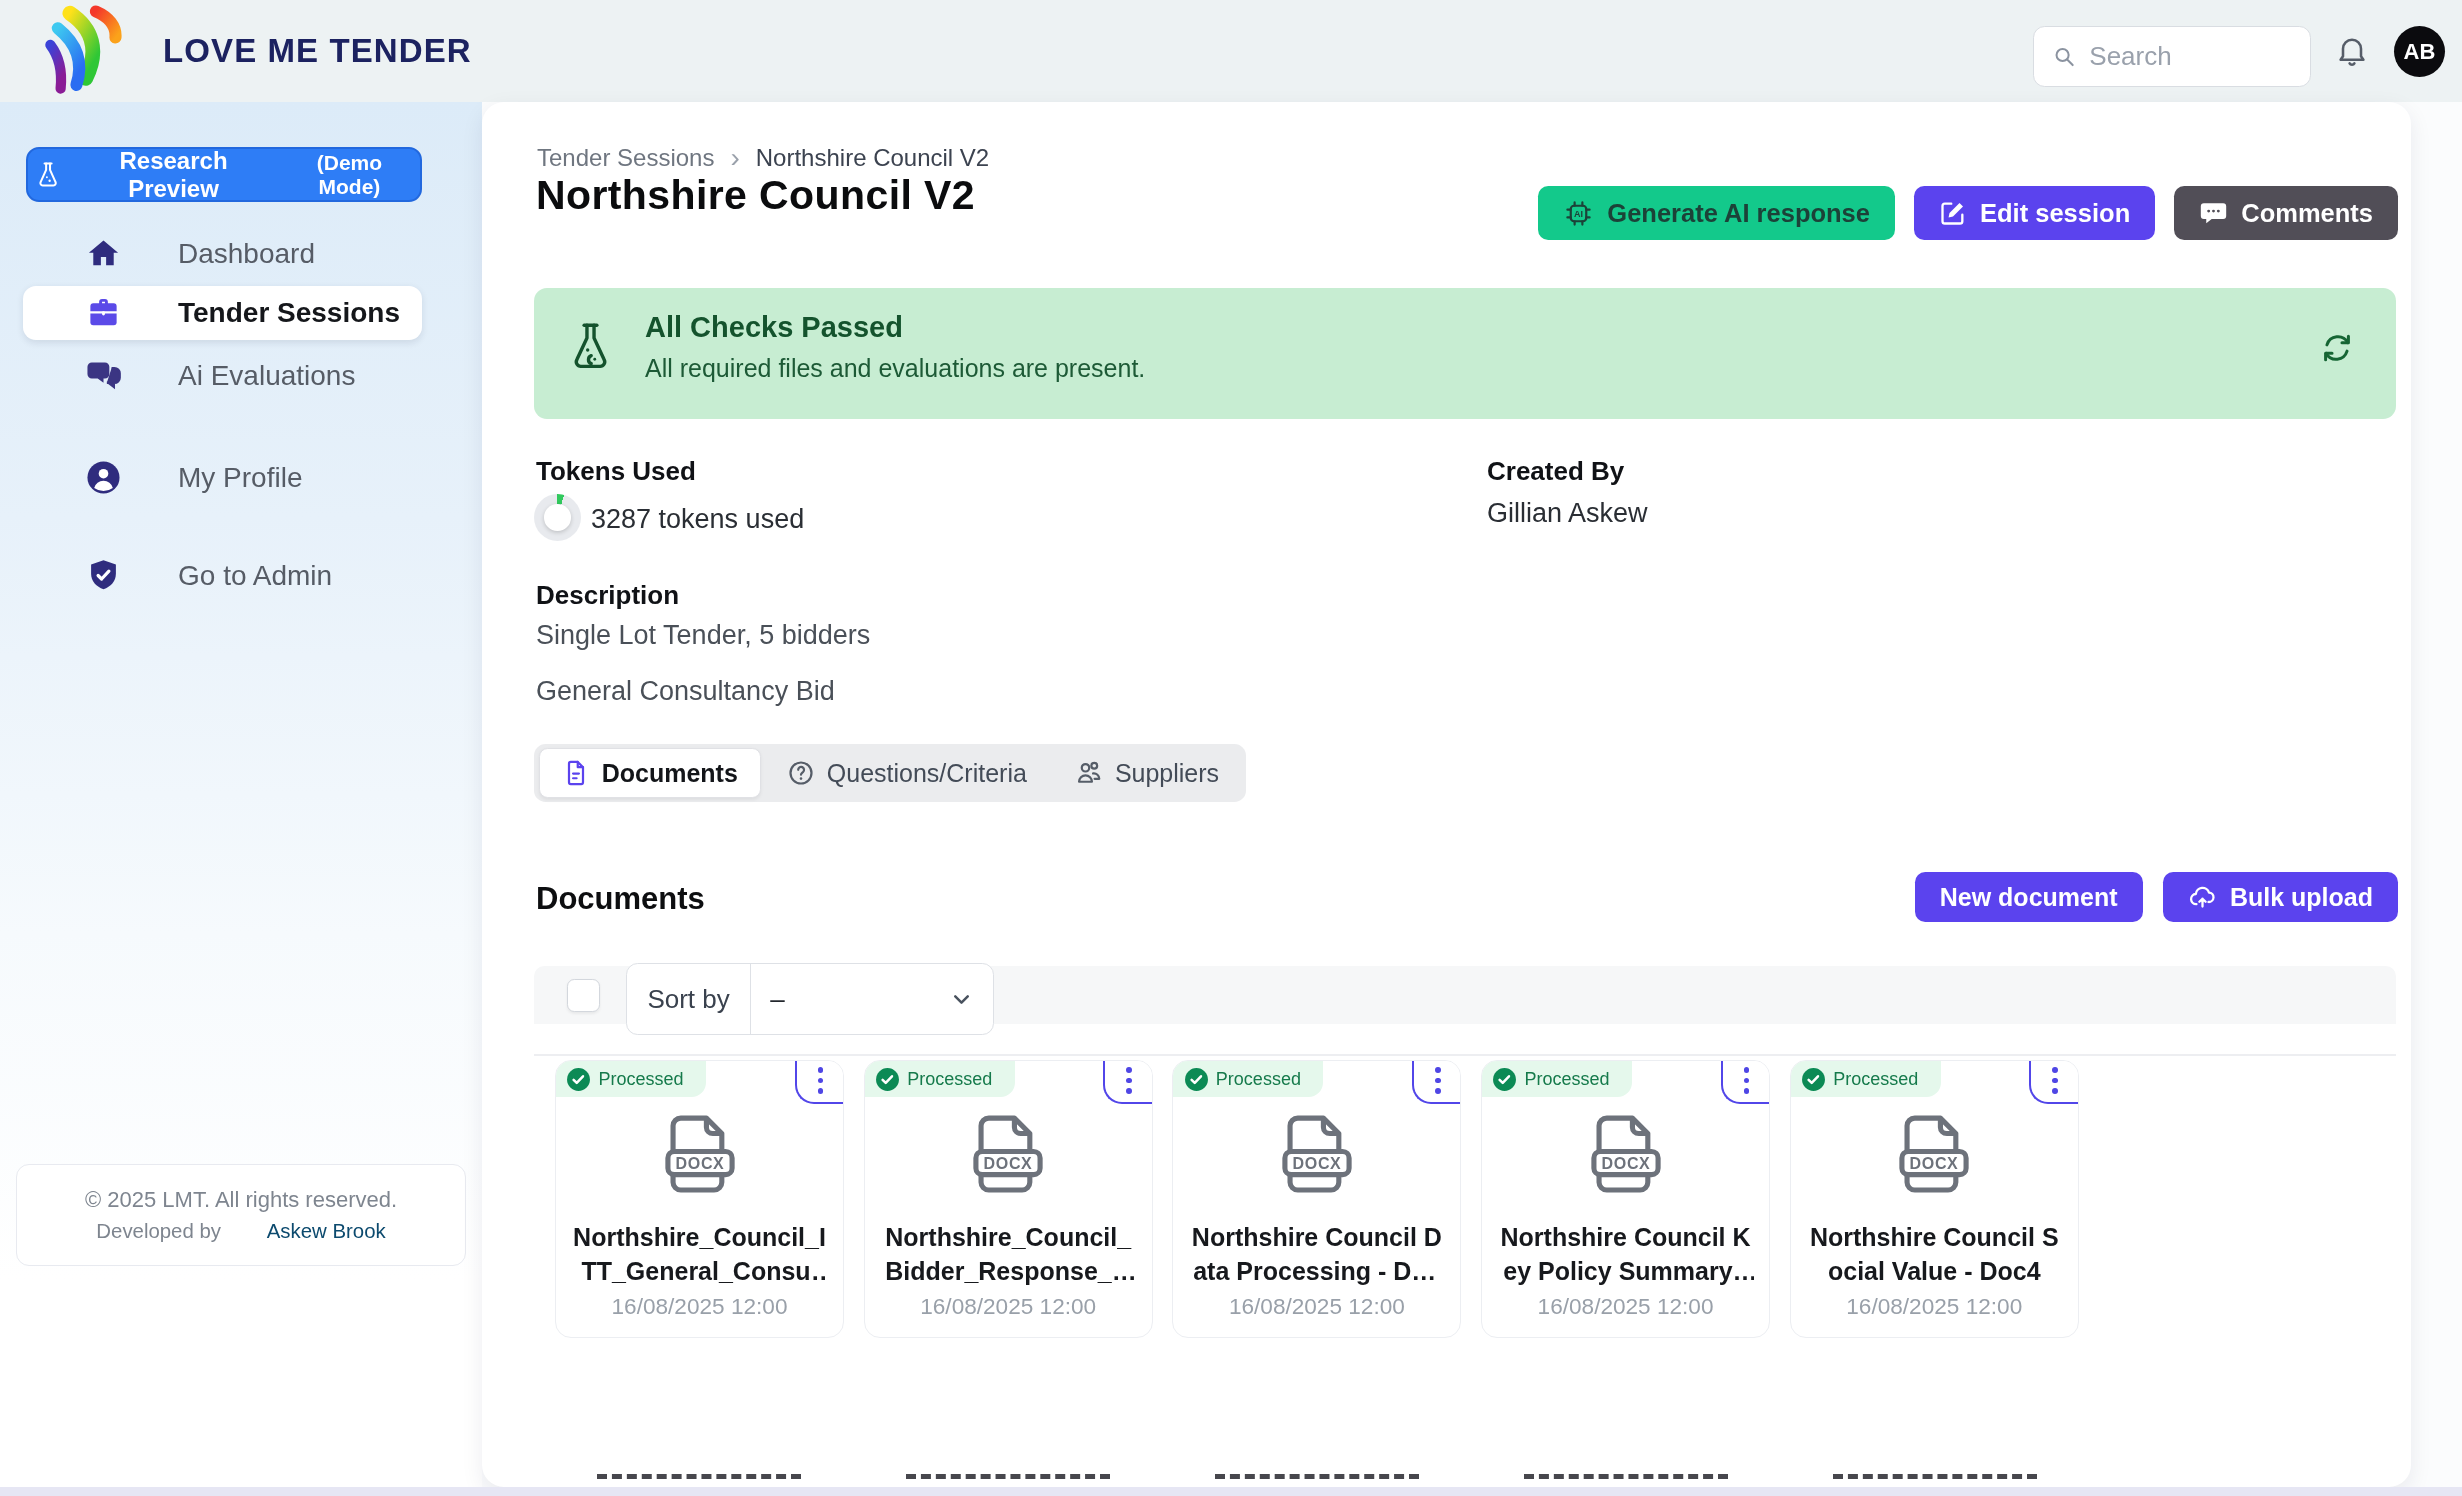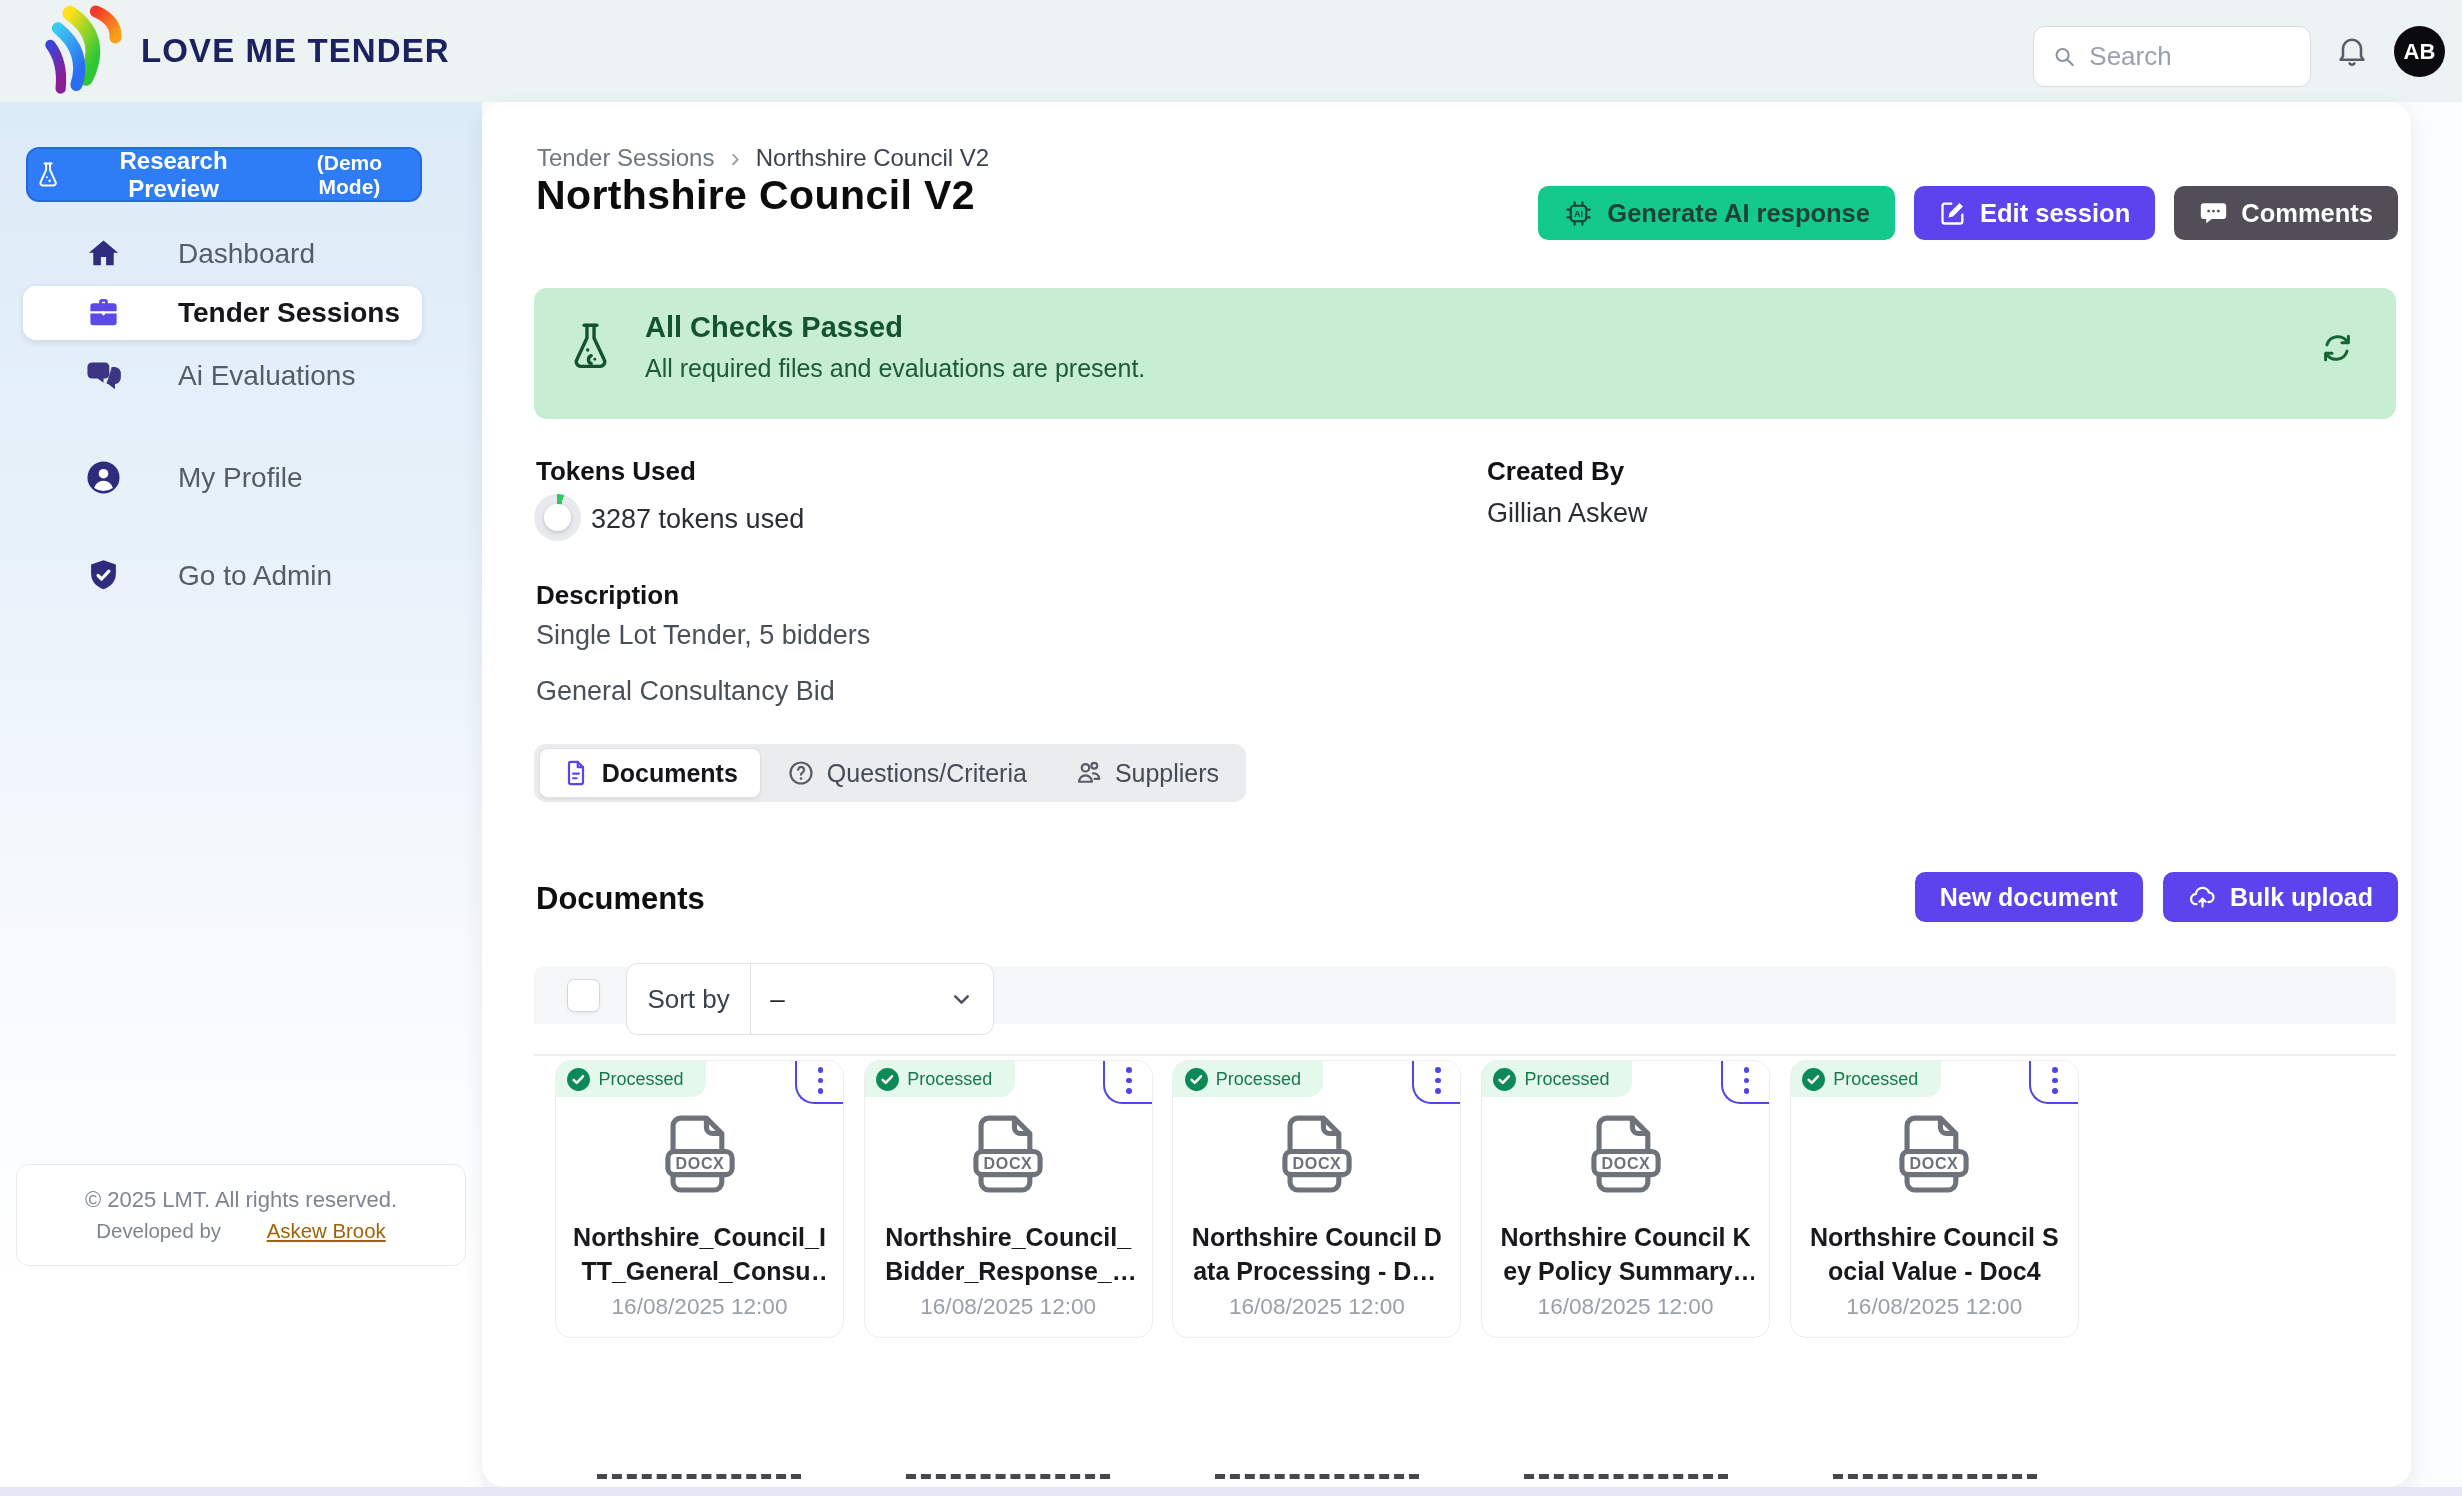--- a/index.html
+++ b/index.html
@@ -1,21 +1,21 @@
 <!DOCTYPE html>
 <html style="font-size:11.6px"><head>
 <meta charset="utf-8">
 <style>
   html,body{margin:0;padding:0;width:2462px;height:1497px;overflow:hidden;
     font-family:"Liberation Sans","DejaVu Sans",sans-serif;background:#fbfcfd;}
   .page{position:relative;width:2462px;height:1497px;}
 
   
   .header{position:absolute;left:0;top:0;width:2462px;height:102px;background:#edf2f3;}
-  .logo{position:absolute;left:42px;top:2.9px;height:96px;display:flex;align-items:center;gap:6px;}
+  .logo{position:absolute;left:42px;top:2.9px;height:96px;display:flex;align-items:center;gap:28px;}
   .logo-mark{width:93px;height:93px;}
   .logo-text{font-size:33px;font-weight:bold;color:#1c2260;letter-spacing:1.1px;}
   .search{position:absolute;left:2033px;top:26px;width:278px;height:61px;background:#fff;
     border:1.5px solid #d9dde2;border-radius:11.6px;display:flex;align-items:center;padding:0 17.5px;box-sizing:border-box;gap:11.6px;}
   .search input{border:none;outline:none;font-size:26px;color:#333;width:100%;background:transparent;
     font-family:"Liberation Sans","DejaVu Sans",sans-serif;}
   .search input::placeholder{color:#9aa1ac;}
   .bell{position:absolute;left:2334px;top:33px;width:36px;height:36px;color:#565d68;cursor:pointer;}
   .avatar{position:absolute;left:2394px;top:26px;width:51px;height:51px;border-radius:50%;background:#0b0b0e;
     color:#fff;font-size:22px;font-weight:bold;display:flex;align-items:center;justify-content:center;cursor:pointer;}
@@ -33,21 +33,21 @@
   .nav-label{position:absolute;left:178px;font-size:28px;color:#565c66;}
   .nav-card{position:absolute;left:23px;top:184px;width:399px;height:54px;background:#fff;border-radius:13px;
     box-shadow:0 2.2px 7.3px rgba(20,30,60,.10);display:flex;align-items:center;cursor:pointer;}
   .nav-card .nav-ic{left:63px;}
   .nav-card .nav-label{left:155px;color:#15171b;font-weight:bold;}
   .side-footer{position:absolute;left:16px;top:1062px;width:450px;height:102px;background:#fff;
     border:1.5px solid #e8eaf0;border-radius:13px;box-sizing:border-box;display:flex;flex-direction:column;
     align-items:center;justify-content:center;gap:7.3px;}
   .side-footer .l1{font-size:22px;color:#7e858f;}
   .side-footer .l2{font-size:20.4px;color:#7e858f;}
-  .side-footer a{color:#a16207;text-decoration:underline;cursor:pointer;margin-left:40px;}
+  .side-footer a{color:#0c4a6e;cursor:pointer;margin-left:40px;}
 
   
   .main-card{position:absolute;left:482px;top:102px;width:1929px;height:1385px;background:#fff;
     border-radius:22px;box-shadow:0 7.3px 22px rgba(30,30,70,.08);overflow:hidden;}
   .crumb{position:absolute;left:55px;top:42px;font-size:24px;color:#6f7680;display:flex;gap:16px;align-items:center;}
   .crumb .sep{color:#9aa1ab;font-size:28px;line-height:24px;}
   .crumb .cur{color:#3c4350;}
   .crumb .root{cursor:pointer;}
   .page-title{position:absolute;left:54px;top:70px;font-size:41px;font-weight:800;color:#0b0c0e;letter-spacing:0.4px;}
   .actions{position:absolute;right:13px;top:84px;display:flex;gap:19px;}

